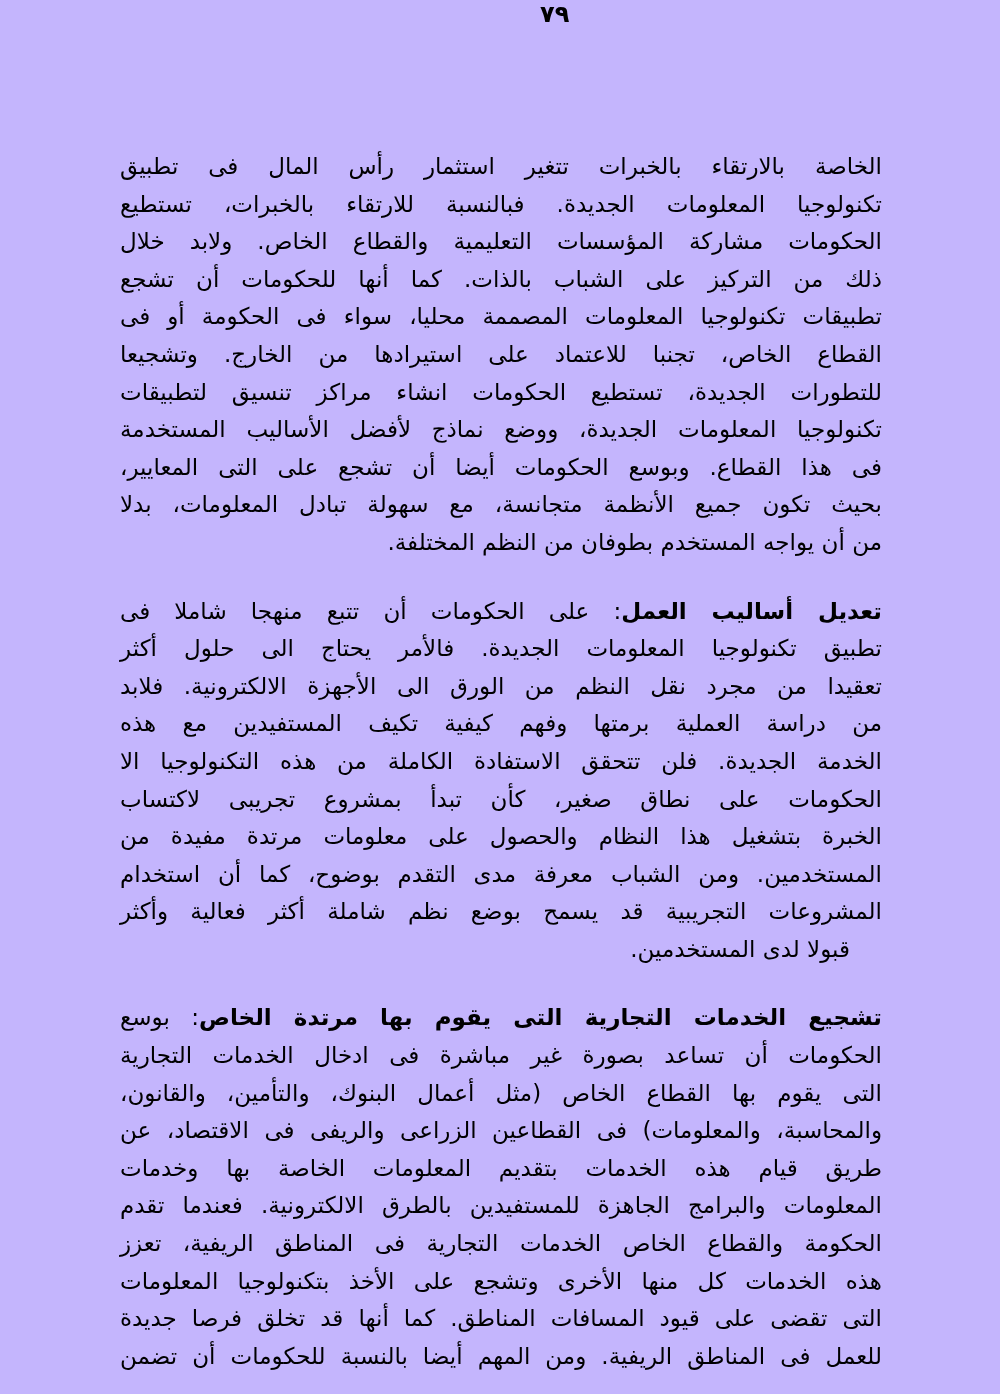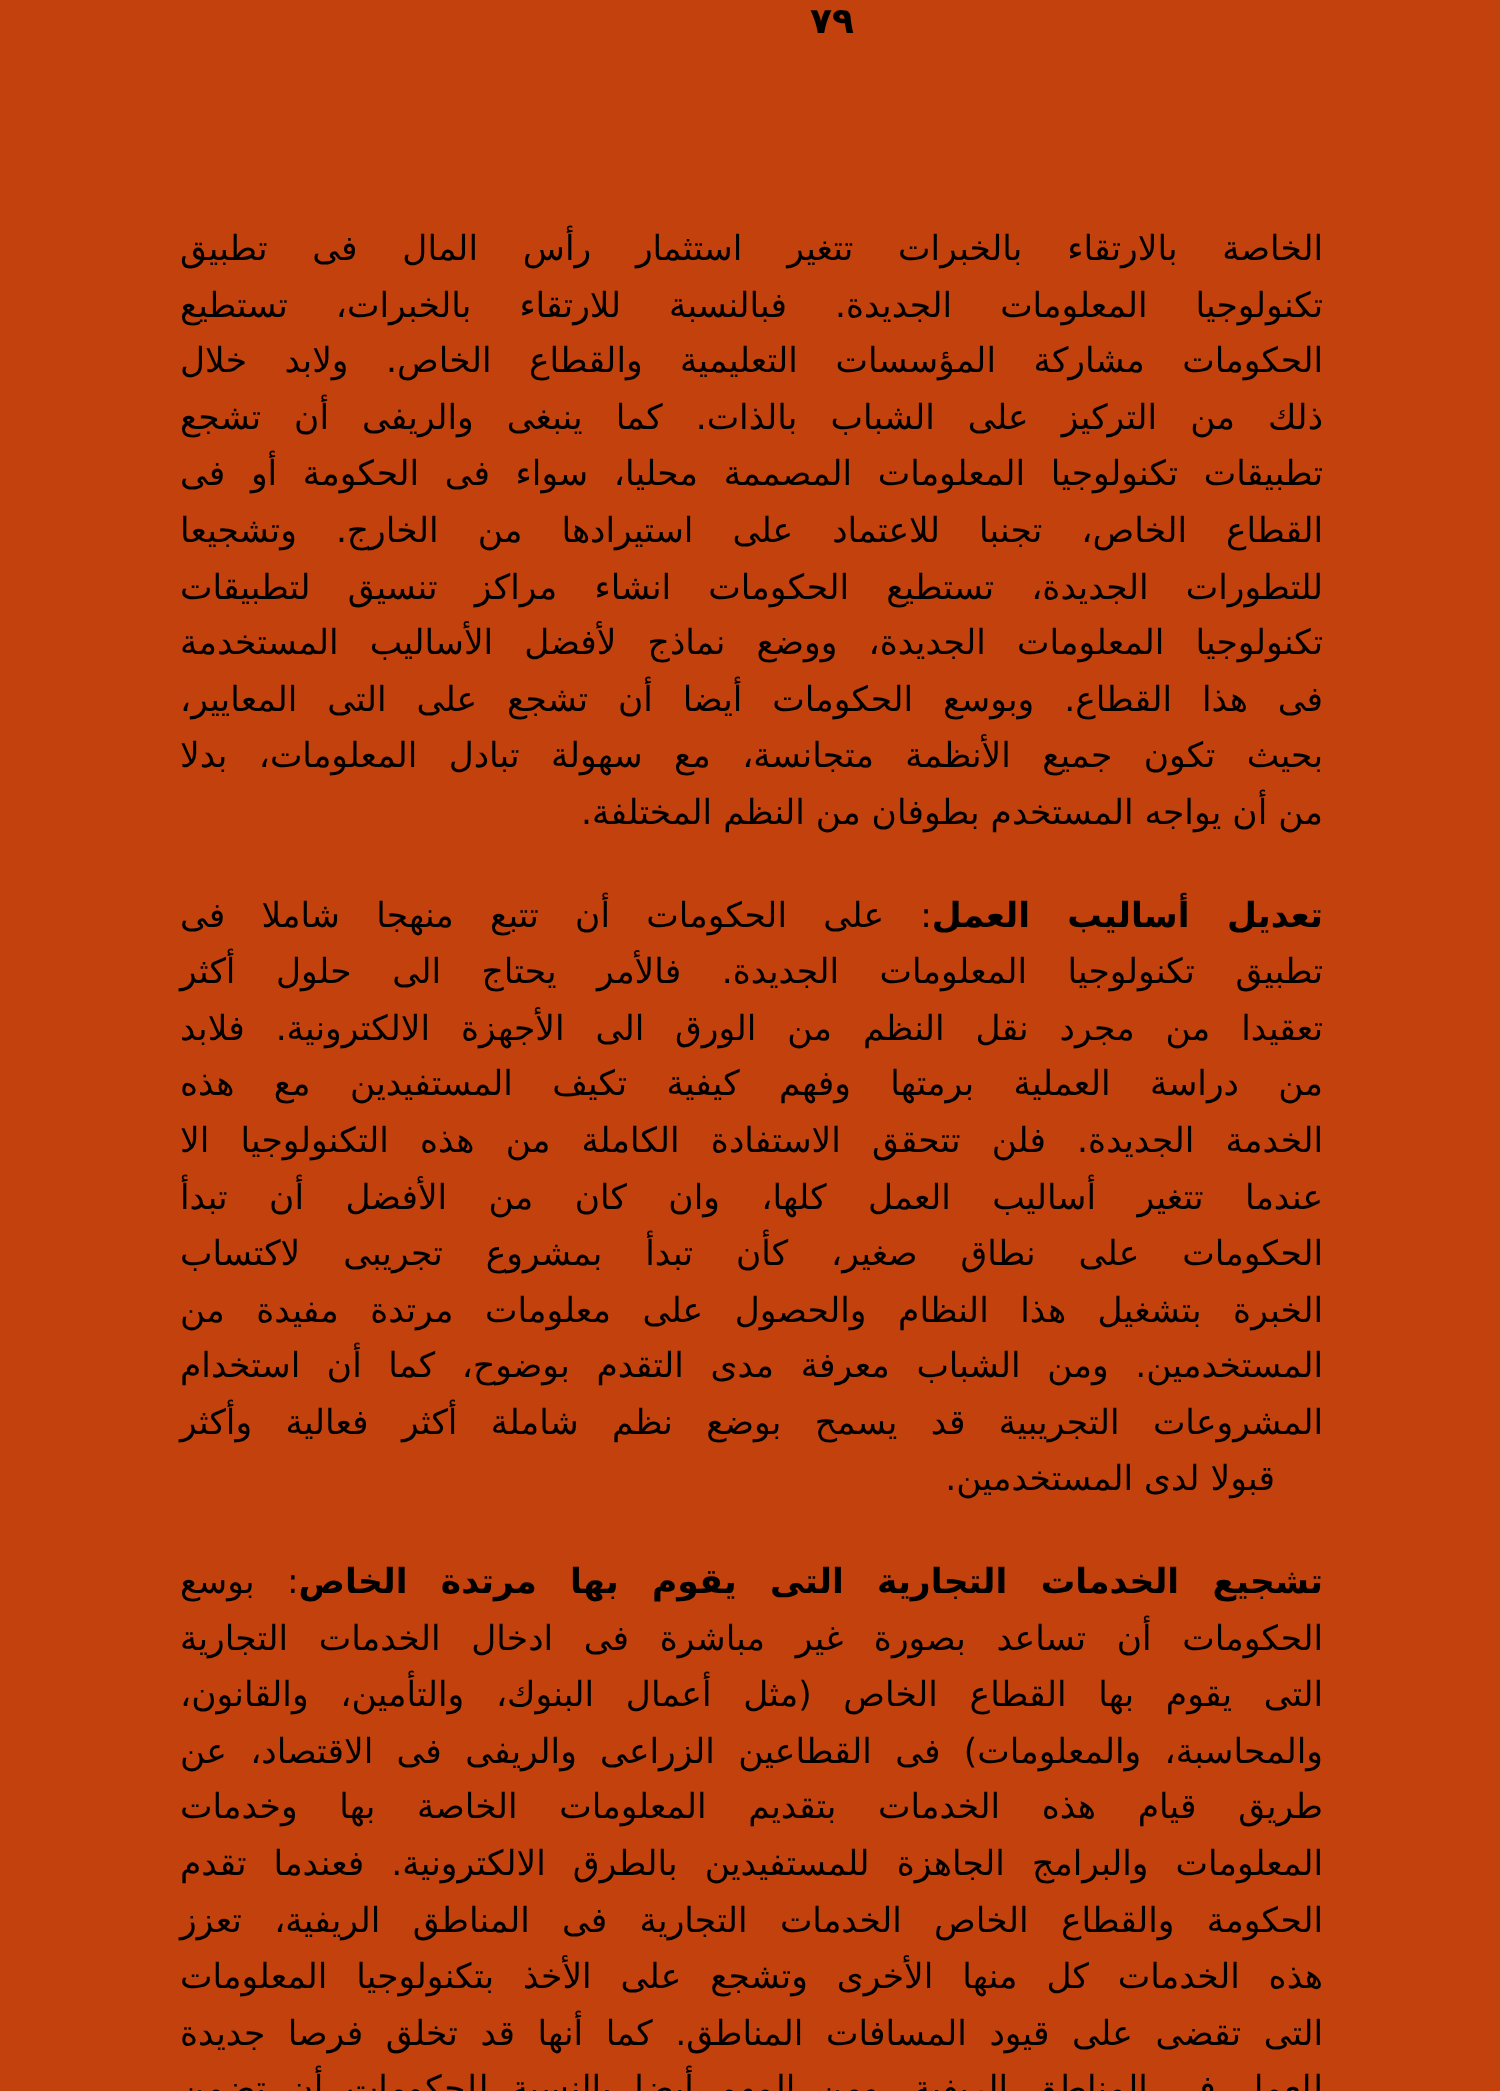--- a/index.html
+++ b/index.html
@@ -1,21 +1,21 @@
 <!DOCTYPE html>
 <html lang="ar"><head>
 <meta charset="utf-8">
 <style>
   html, body { margin: 0; padding: 0; background: #e8e8e8; }
   .page {
     position: relative;
     width: 1000px;
     height: 1394px;
     margin: 0 auto;
-    background: #c2410c;
+    background: #c4b5fd;
     overflow: hidden;
     font-family: "DejaVu Sans", sans-serif;
     color: #000000;
   }
   .page-number {
     position: absolute;
     top: 0px;
     left: 540px;
     font-size: 24px;
     font-weight: bold;
@@ -49,36 +49,35 @@
 </head>
 <body>
 
 <div class="page">
   <div class="page-number">٧٩</div>
   <div class="text-block">
       <div class="para">
         <div class="line"><span>الخاصة بالارتقاء بالخبرات تتغير استثمار رأس المال فى تطبيق</span></div>
         <div class="line"><span>تكنولوجيا المعلومات الجديدة. فبالنسبة للارتقاء بالخبرات، تستطيع</span></div>
         <div class="line"><span>الحكومات مشاركة المؤسسات التعليمية والقطاع الخاص. ولابد خلال</span></div>
-        <div class="line"><span>ذلك من التركيز على الشباب بالذات. كما ينبغى والريفى أن تشجع</span></div>
+        <div class="line"><span>ذلك من التركيز على الشباب بالذات. كما أنها للحكومات أن تشجع</span></div>
         <div class="line"><span>تطبيقات تكنولوجيا المعلومات المصممة محليا، سواء فى الحكومة أو فى</span></div>
         <div class="line"><span>القطاع الخاص، تجنبا للاعتماد على استيرادها من الخارج. وتشجيعا</span></div>
         <div class="line"><span>للتطورات الجديدة، تستطيع الحكومات انشاء مراكز تنسيق لتطبيقات</span></div>
         <div class="line"><span>تكنولوجيا المعلومات الجديدة، ووضع نماذج لأفضل الأساليب المستخدمة</span></div>
         <div class="line"><span>فى هذا القطاع. وبوسع الحكومات أيضا أن تشجع على التى المعايير،</span></div>
         <div class="line"><span>بحيث تكون جميع الأنظمة متجانسة، مع سهولة تبادل المعلومات، بدلا</span></div>
         <div class="line last"><span>من أن يواجه المستخدم بطوفان من النظم المختلفة.</span></div>
       </div>
       <div class="para">
         <div class="line"><b>تعديل أساليب العمل</b><span>: على الحكومات أن تتبع منهجا شاملا فى</span></div>
         <div class="line"><span>تطبيق تكنولوجيا المعلومات الجديدة. فالأمر يحتاج الى حلول أكثر</span></div>
         <div class="line"><span>تعقيدا من مجرد نقل النظم من الورق الى الأجهزة الالكترونية. فلابد</span></div>
         <div class="line"><span>من دراسة العملية برمتها وفهم كيفية تكيف المستفيدين مع هذه</span></div>
         <div class="line"><span>الخدمة الجديدة. فلن تتحقق الاستفادة الكاملة من هذه التكنولوجيا الا</span></div>
-        <div class="line"><span>عندما تتغير أساليب العمل كلها، وان كان من الأفضل أن تبدأ</span></div>
         <div class="line"><span>الحكومات على نطاق صغير، كأن تبدأ بمشروع تجريبى لاكتساب</span></div>
         <div class="line"><span>الخبرة بتشغيل هذا النظام والحصول على معلومات مرتدة مفيدة من</span></div>
         <div class="line"><span>المستخدمين. ومن الشباب معرفة مدى التقدم بوضوح، كما أن استخدام</span></div>
         <div class="line"><span>المشروعات التجريبية قد يسمح بوضع نظم شاملة أكثر فعالية وأكثر</span></div>
         <div class="line last" style="margin-right: 32px;"><span>قبولا لدى المستخدمين.</span></div>
       </div>
       <div class="para">
         <div class="line"><b>تشجيع الخدمات التجارية التى يقوم بها مرتدة الخاص</b><span>: بوسع</span></div>
         <div class="line"><span>الحكومات أن تساعد بصورة غير مباشرة فى ادخال الخدمات التجارية</span></div>
         <div class="line"><span>التى يقوم بها القطاع الخاص (مثل أعمال البنوك، والتأمين، والقانون،</span></div>

